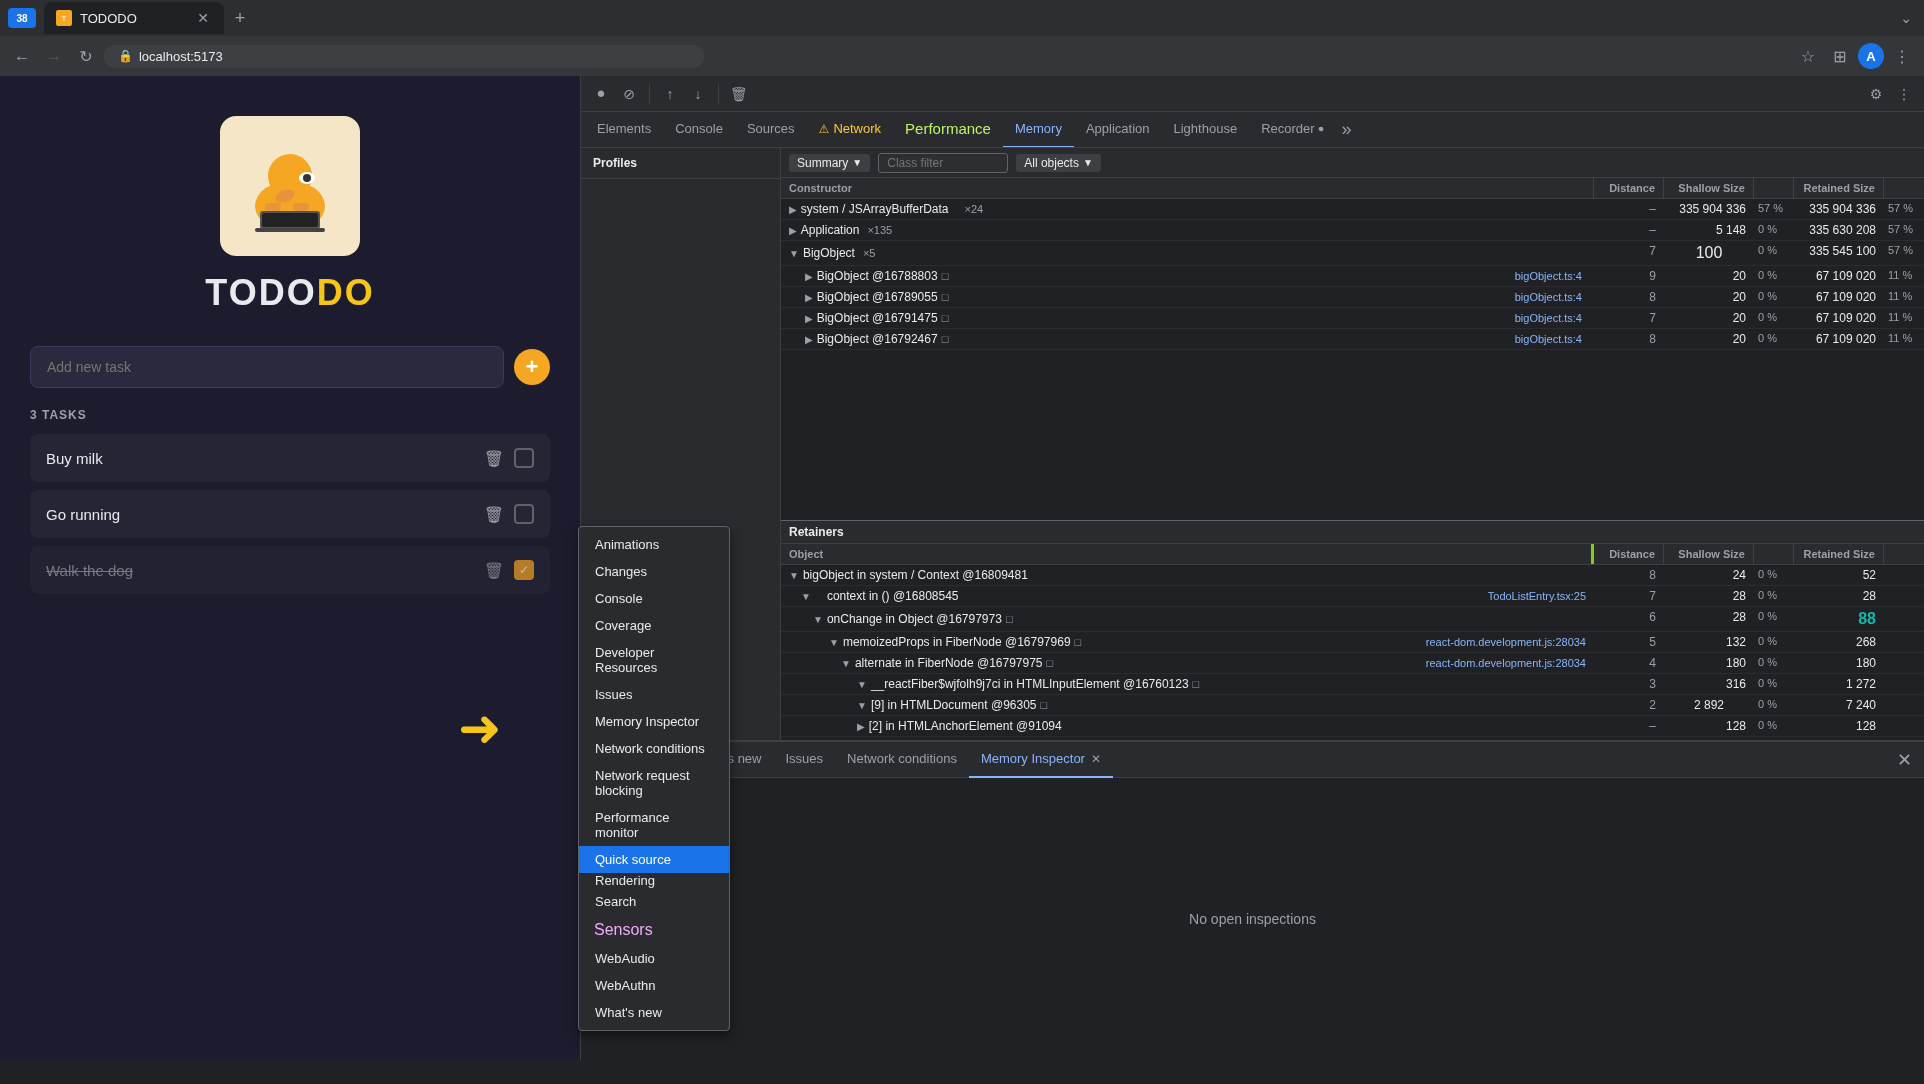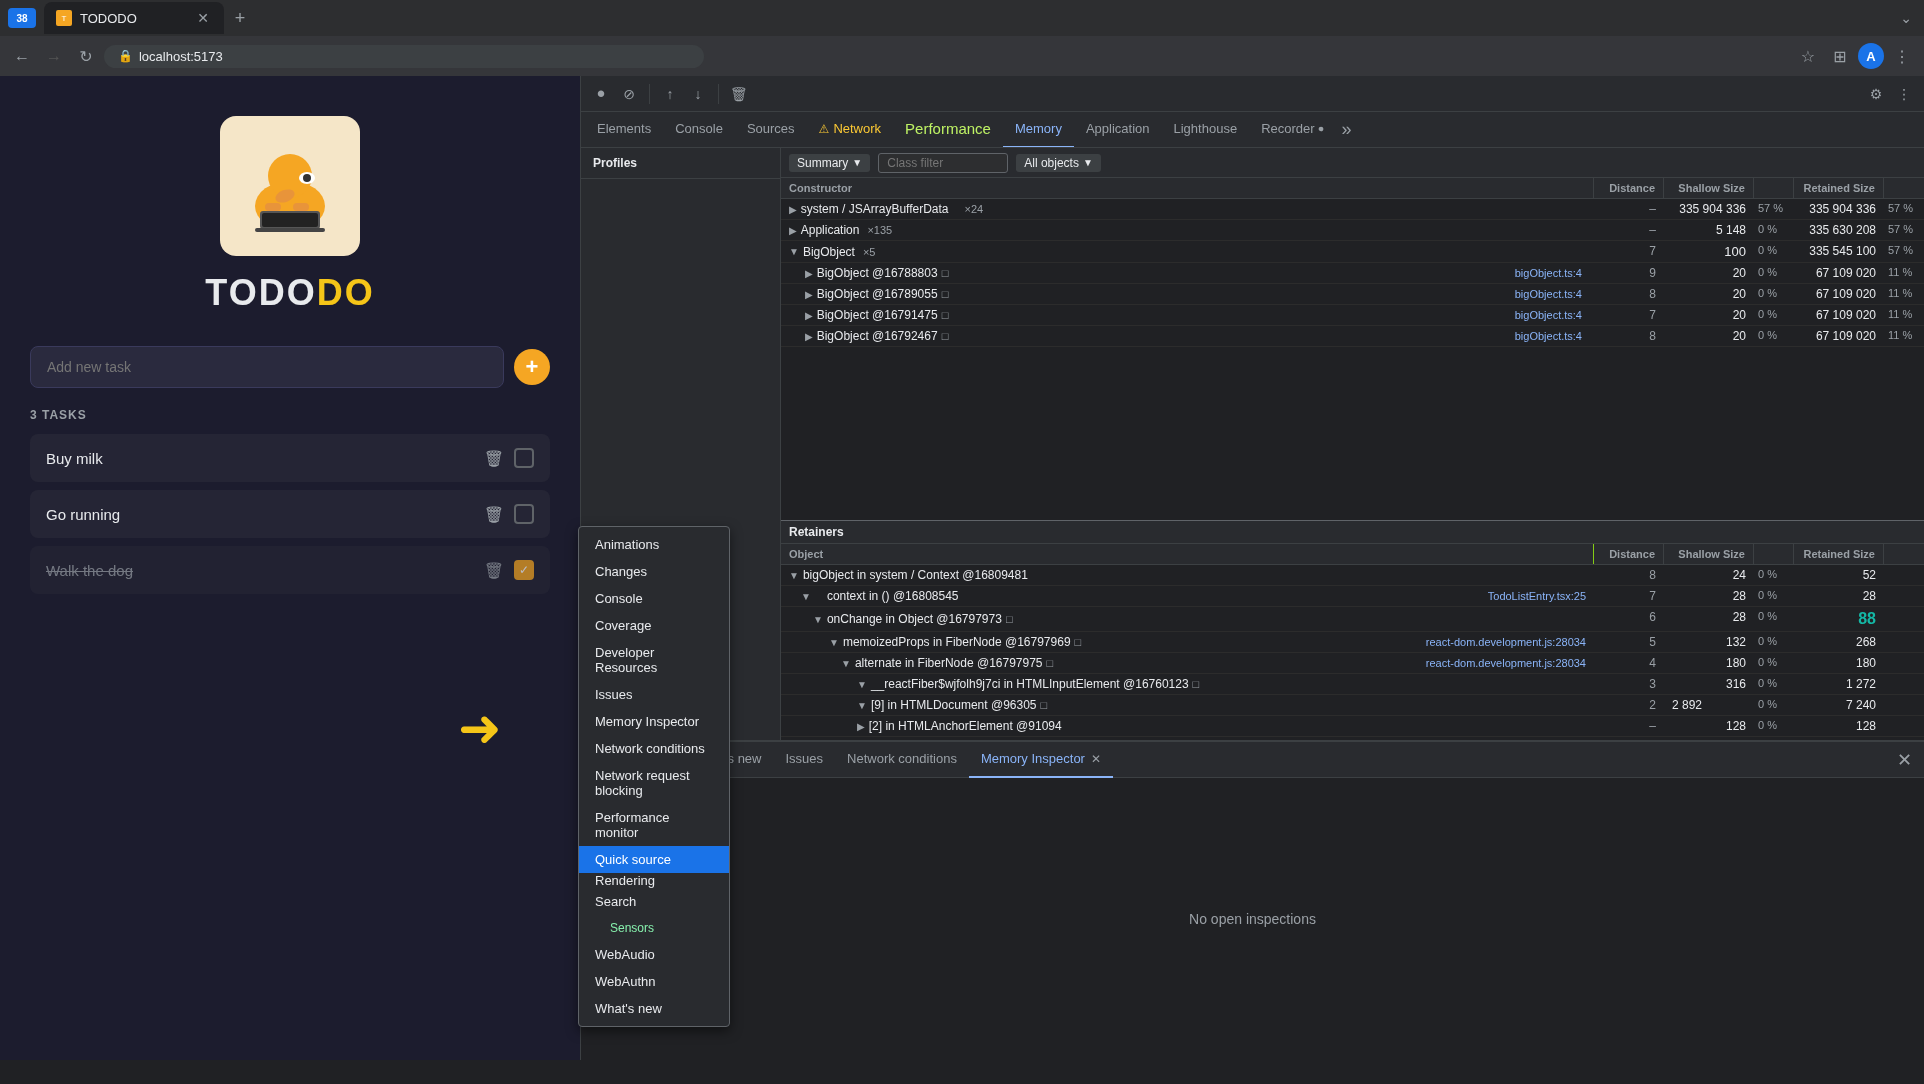--- a/index.html
+++ b/index.html
@@ -181,21 +181,21 @@
             <div style="padding:3px 4px;color:#9aa0a6;font-size:11px;text-align:left;">57 %</div>
           </div>
 
           <div style="display:grid;grid-template-columns:1fr 70px 90px 40px 90px 40px;border-bottom:1px solid #2c2c2c;">
             <div style="padding:3px 8px;color:#e8eaed;font-size:12px;display:flex;align-items:center;gap:4px;">
                 <span style="color:#9aa0a6;font-size:10px;">▼</span>
                 <span>BigObject</span>
                 <span style="color:#9aa0a6;font-size:11px;margin-left:4px;">×5</span>
               </div>
             <div style="padding:3px 8px;color:#9aa0a6;font-size:12px;text-align:right;">7</div>
-            <div style="padding:3px 8px;color:#e8eaed;font-size:13px;text-align:right;">100</div>
+            <div style="padding:3px 8px;color:#e8eaed;font-size:16px;text-align:center;">100</div>
             <div style="padding:3px 4px;color:#9aa0a6;font-size:11px;text-align:left;">0 %</div>
             <div style="padding:3px 8px;color:#e8eaed;font-size:12px;text-align:right;">335 545 100</div>
             <div style="padding:3px 4px;color:#9aa0a6;font-size:11px;text-align:left;">57 %</div>
           </div>
 
           <div style="display:grid;grid-template-columns:1fr 70px 90px 40px 90px 40px;border-bottom:1px solid #2c2c2c;">
             <div style="padding:3px 8px;padding-left:24px;color:#e8eaed;font-size:12px;display:flex;align-items:center;gap:4px;">
                 <span style="color:#9aa0a6;font-size:10px;">▶</span>
                 <span>BigObject @16788803</span>
                 <span style="font-size:11px;color:#9aa0a6;"> □</span>
@@ -252,21 +252,21 @@
             <div style="padding:3px 4px;color:#9aa0a6;font-size:11px;">0 %</div>
             <div style="padding:3px 8px;color:#e8eaed;font-size:12px;text-align:right;">67 109 020</div>
             <div style="padding:3px 4px;color:#9aa0a6;font-size:11px;">11 %</div>
           </div>
         </div>
 
         <div style="height:220px;border-top:1px solid #5f6368;display:flex;flex-direction:column;flex-shrink:0;overflow:hidden;">
           <div style="padding:4px 8px;background:#292b2f;border-bottom:1px solid #3c4043;font-size:12px;color:#e8eaed;font-weight:600;flex-shrink:0;">Retainers</div>
 
           <div style="display:grid;grid-template-columns:1fr 70px 90px 40px 90px 40px;background:#292b2f;border-bottom:1px solid #3c4043;flex-shrink:0;">
-            <div style="padding:4px 8px;color:#9aa0a6;font-weight:600;font-size:11px;border-right:1px solid #84cc16;">Object</div>
+            <div style="padding:4px 8px;color:#9aa0a6;font-weight:600;font-size:11px;border-right:3px solid #84cc16;">Object</div>
             <div style="padding:4px 8px;color:#9aa0a6;font-weight:600;font-size:11px;border-right:1px solid #3c4043;text-align:right;">Distance</div>
             <div style="padding:4px 8px;color:#9aa0a6;font-weight:600;font-size:11px;border-right:1px solid #3c4043;text-align:right;">Shallow Size</div>
             <div style="padding:4px 8px;color:#9aa0a6;font-weight:600;font-size:11px;border-right:1px solid #3c4043;"></div>
             <div style="padding:4px 8px;color:#9aa0a6;font-weight:600;font-size:11px;border-right:1px solid #3c4043;text-align:right;">Retained Size</div>
             <div style="padding:4px 8px;color:#9aa0a6;font-weight:600;font-size:11px;"></div>
           </div>
 
           <div style="overflow:auto;flex:1;">
 
             <div style="display:grid;grid-template-columns:1fr 70px 90px 40px 90px 40px;border-bottom:1px solid #2c2c2c;">
@@ -351,21 +351,21 @@
               <div style="padding:3px 4px;color:#9aa0a6;font-size:11px;"></div>
             </div>
 
             <div style="display:grid;grid-template-columns:1fr 70px 90px 40px 90px 40px;border-bottom:1px solid #2c2c2c;">
               <div style="padding:3px 8px;padding-left:76px;color:#e8eaed;font-size:12px;display:flex;align-items:center;gap:2px;">
                   <span style="color:#9aa0a6;font-size:10px;">▼</span>
                   <span style="margin-left:2px;">[9] in HTMLDocument @96305</span>
                   <span style="font-size:11px;color:#9aa0a6;margin-left:2px;">□</span>
                 </div>
               <div style="padding:3px 8px;color:#9aa0a6;font-size:12px;text-align:right;">2</div>
-              <div style="padding:3px 8px;color:#e8eaed;font-size:12px;text-align:left;">2 892</div>
+              <div style="padding:3px 8px;color:#e8eaed;font-size:12px;text-align:center;">2 892</div>
               <div style="padding:3px 4px;color:#9aa0a6;font-size:11px;">0 %</div>
               <div style="padding:3px 8px;color:#e8eaed;font-size:12px;text-align:right;">7 240</div>
               <div style="padding:3px 4px;color:#9aa0a6;font-size:11px;"></div>
             </div>
 
             <div style="display:grid;grid-template-columns:1fr 70px 90px 40px 90px 40px;border-bottom:1px solid #2c2c2c;">
               <div style="padding:3px 8px;padding-left:76px;color:#e8eaed;font-size:12px;display:flex;align-items:center;gap:2px;">
                   <span style="color:#9aa0a6;font-size:10px;">▶</span>
                   <span style="margin-left:2px;">[2] in HTMLAnchorElement @91094</span>
                 </div>
@@ -423,19 +423,19 @@
     <div style="padding:6px 16px;font-size:13px;color:#e8eaed;cursor:pointer;">Coverage</div>
     <div style="padding:6px 16px;font-size:13px;color:#e8eaed;cursor:pointer;">Developer Resources</div>
     <div style="padding:6px 16px;font-size:13px;color:#e8eaed;cursor:pointer;">Issues</div>
     <div style="padding:6px 16px;font-size:13px;color:#e8eaed;cursor:pointer;">Memory Inspector</div>
     <div style="padding:6px 16px;font-size:13px;color:#e8eaed;cursor:pointer;">Network conditions</div>
     <div style="padding:6px 16px;font-size:13px;color:#e8eaed;cursor:pointer;">Network request blocking</div>
     <div style="padding:6px 16px;font-size:13px;color:#e8eaed;cursor:pointer;">Performance monitor</div>
     <div style="padding:6px 16px;font-size:13px;color:white;cursor:pointer;background:#1a73e8;">Quick source</div>
     <div style="padding:0 16px;font-size:13px;color:#e8eaed;cursor:pointer;">Rendering</div>
     <div style="padding:6px 16px;font-size:13px;color:#e8eaed;cursor:pointer;">Search</div>
-    <div style="padding:6px 31px;font-size:12px;color:#86efac;cursor:pointer;">Sensors</div>
+    <div style="padding:6px 15px;font-size:16px;color:#f0abfc;cursor:pointer;">Sensors</div>
     <div style="padding:6px 16px;font-size:13px;color:#e8eaed;cursor:pointer;">WebAudio</div>
     <div style="padding:6px 16px;font-size:13px;color:#e8eaed;cursor:pointer;">WebAuthn</div>
     <div style="padding:6px 16px;font-size:13px;color:#e8eaed;cursor:pointer;">What's new</div>
   </div>
 
 </div>
 
 </body></html>

